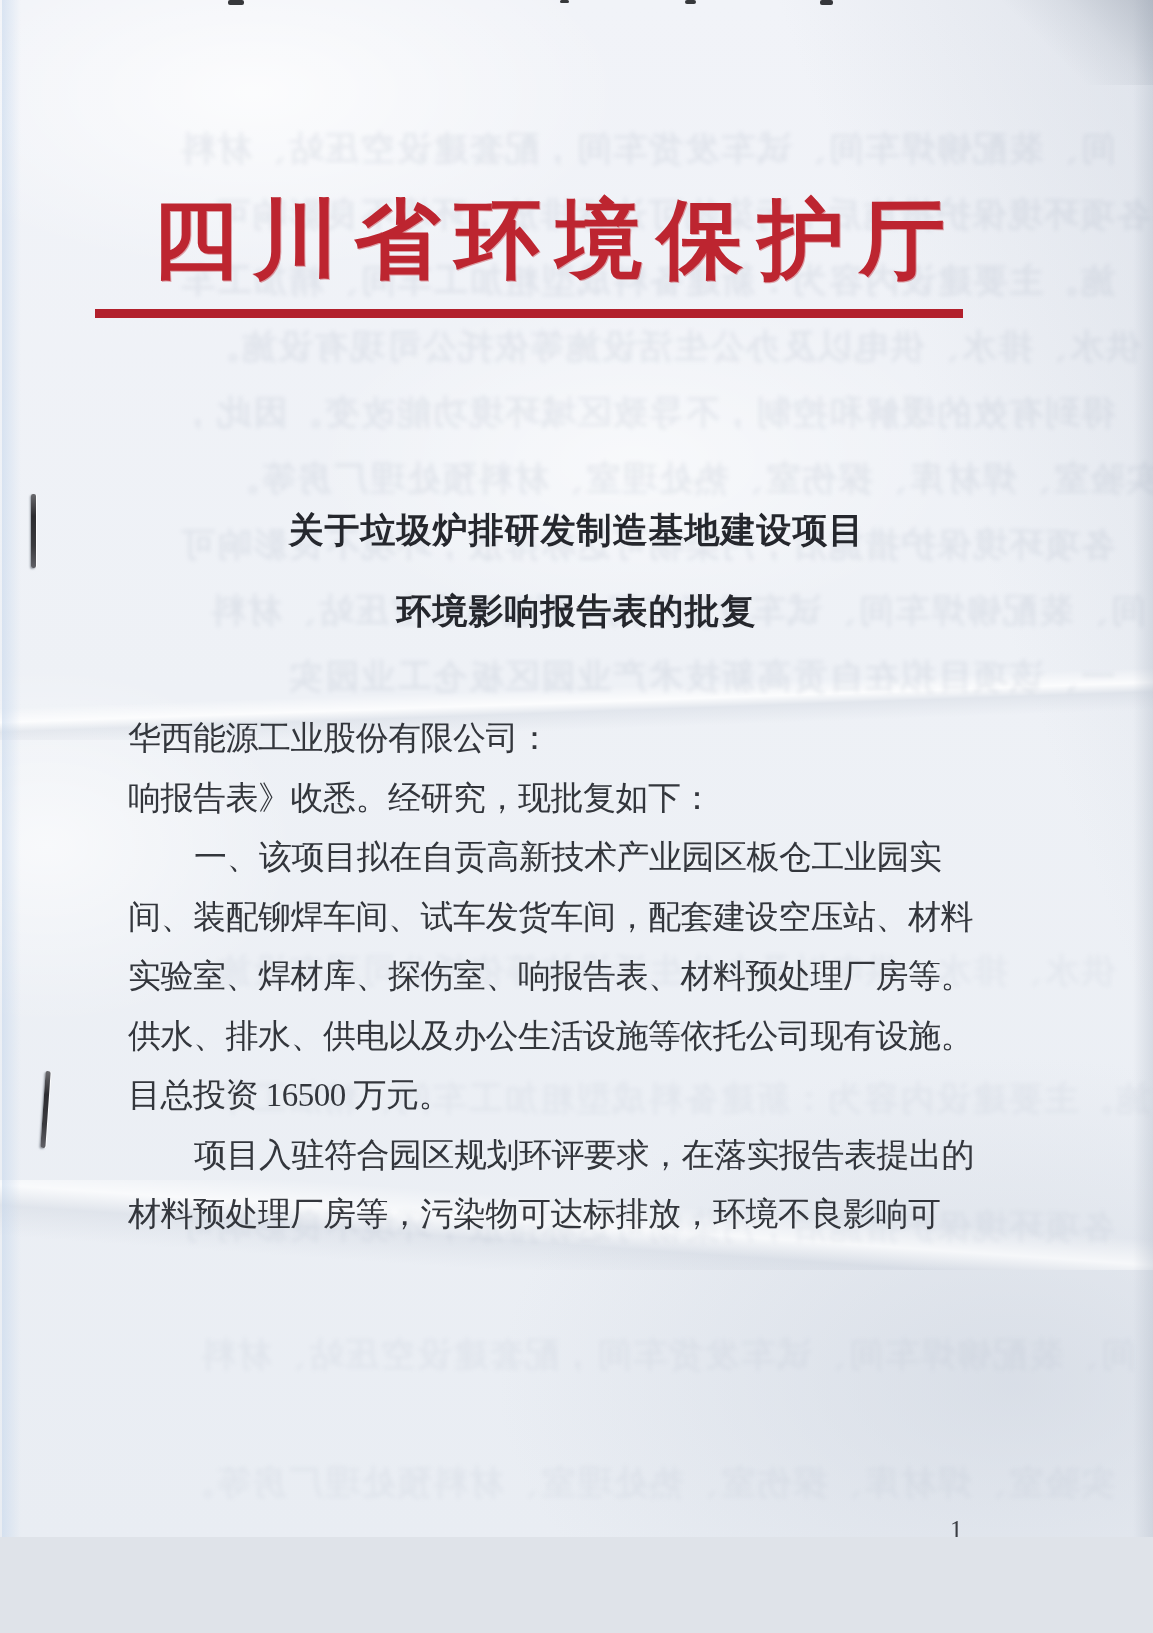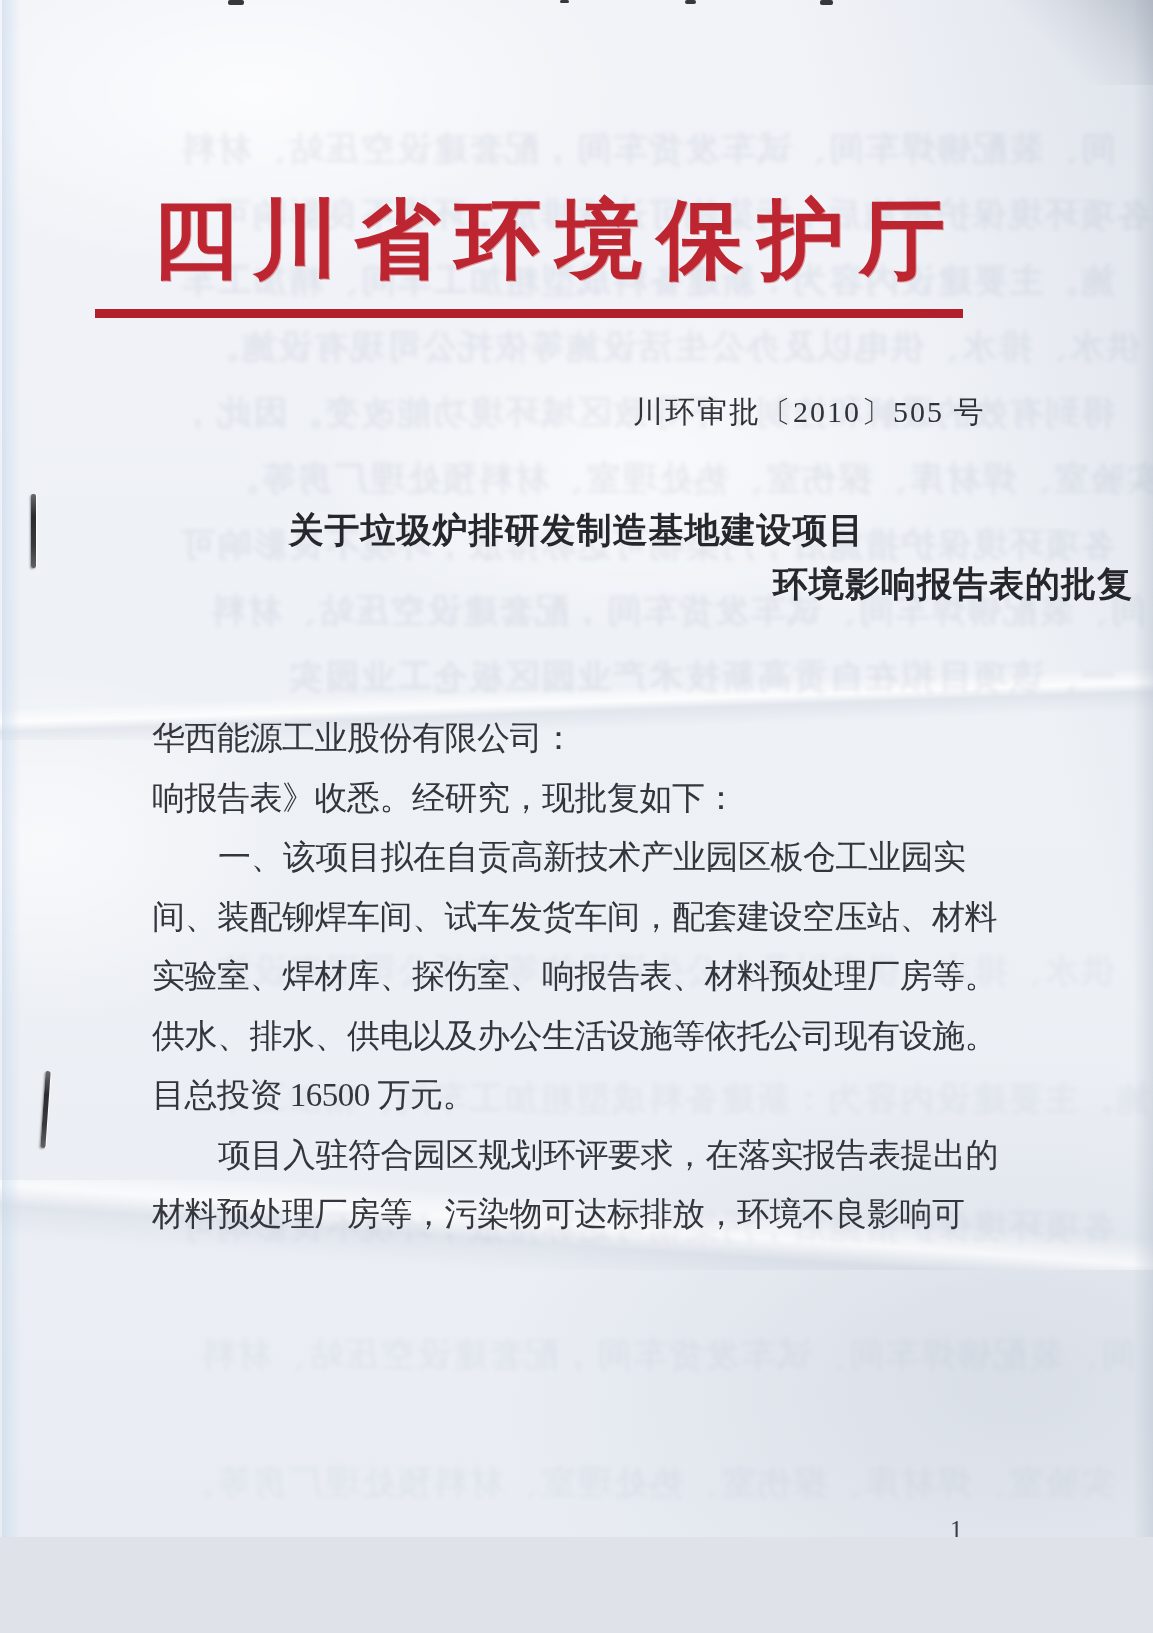--- a/index.html
+++ b/index.html
@@ -58,23 +58,23 @@
     letter-spacing:15px;text-align:center;white-space:nowrap;
     text-shadow:1px 1px 0 rgba(189,37,48,.4);
   }
   .red-rule{position:absolute;left:95px;top:309px;width:868px;height:9px;background:#b2202c;}
   .doc-number{
     position:absolute;left:633px;top:392px;font-size:30px;color:#2f3239;letter-spacing:2px;white-space:nowrap;
   }
   .subject{position:absolute;left:20px;width:1113px;text-align:center;
     font-size:35px;font-weight:bold;color:#25272d;letter-spacing:1px;white-space:nowrap;}
   .subject.l1{top:507px;}
-  .subject.l2{top:561px;text-align:right;}
+  .subject.l2{top:588px;}
   .body-block{
-    position:absolute;left:152px;top:709px;width:848px;
+    position:absolute;left:128px;top:709px;width:848px;
     font-size:33px;line-height:59.5px;color:#33363c;letter-spacing:-0.5px;
   }
   .body-line{white-space:nowrap;}
   .body-line.indent{text-indent:66px;}
   .page-number{position:absolute;left:950px;top:1516px;font-size:25px;color:#3a3d43;}
 </style>
 </head>
 <body>
 
 <div class="page">
@@ -103,21 +103,20 @@
   <div class="ghost dim" style="top:1076px;left:140px;">施。主要建设内容为：新建备料成型粗加工车间、精加工车</div>
   <div class="ghost dim" style="top:1204px;">各项环境保护措施后，污染物可达标排放，环境不良影响可</div>
   <div class="ghost dim" style="top:1332px;left:125px;">间、装配铆焊车间、试车发货车间，配套建设空压站、材料</div>
   <div class="ghost dim" style="top:1460px;">实验室、焊材库、探伤室、热处理室、材料预处理厂房等。</div>
 
   <div class="staple s1"></div>
   <div class="staple s2"></div>
 
   <div class="agency-title">四川省环境保护厅</div>
   <div class="red-rule"></div>
-  <div class="doc-number">川环审批〔2010〕505 号</div>
 
   <div class="subject l1">关于垃圾炉排研发制造基地建设项目</div>
   <div class="subject l2">环境影响报告表的批复</div>
 
   <div class="body-block">
     <div class="body-line">华西能源工业股份有限公司：</div>
     <div class="body-line">响报告表》收悉。经研究，现批复如下：</div>
     <div class="body-line indent">一、该项目拟在自贡高新技术产业园区板仓工业园实</div>
     <div class="body-line">间、装配铆焊车间、试车发货车间，配套建设空压站、材料</div>
     <div class="body-line">实验室、焊材库、探伤室、响报告表、材料预处理厂房等。</div>

